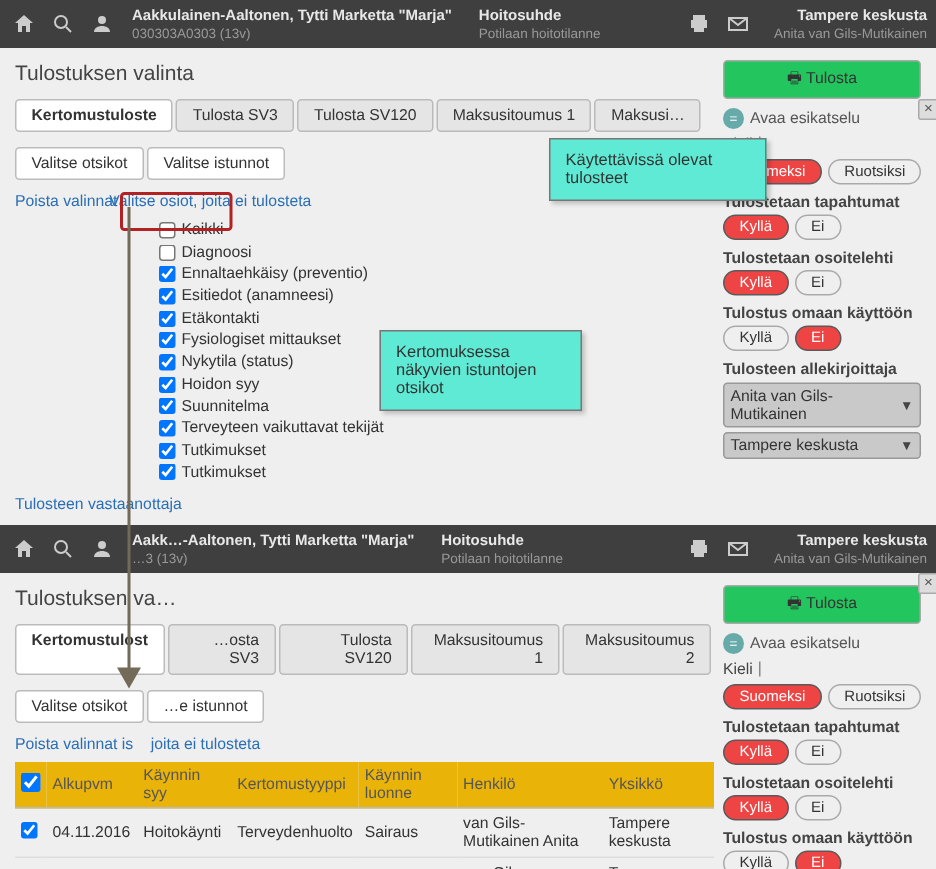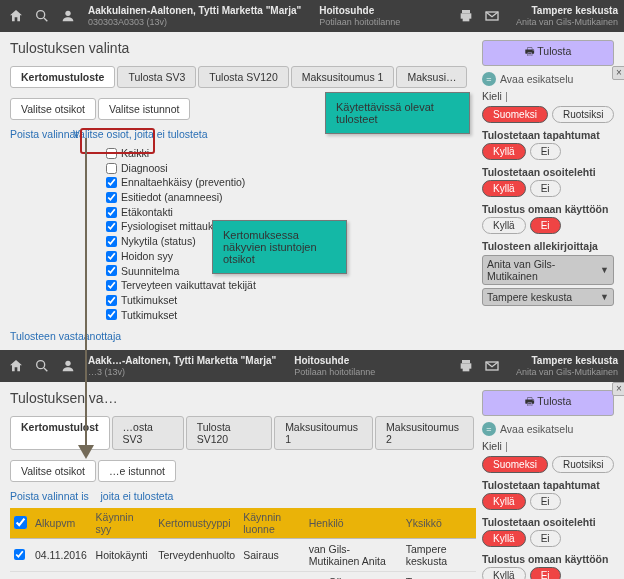--- a/index.html
+++ b/index.html
@@ -14,47 +14,47 @@
   .topbar .rel-sub { color:#999; font-size:9px; }
   .topbar .spacer { flex:1; }
   .topbar .org-block { display:flex; flex-direction:column; text-align:right; line-height:1.15; font-size:10px; margin-left:8px; }
   .topbar .org-name { color:#e8e8e8; font-weight:bold; }
   .topbar .org-sub { color:#999; font-size:9px; }
 
   .page { background:#efefef; padding:8px 10px; position:relative; display:flex; }
   .page-left { flex:1; }
   .page-title { font-size:14px; color:#444; margin-bottom:10px; }
   .tab-row { display:flex; gap:0; margin-bottom:10px; }
-  .tab { border:1px solid #bbb; background:#e5e5e5; padding:4px 10px; font-size:10.5px; border-radius:3px; margin-right:2px; cursor:pointer; }
+  .tab { border:1px solid #bbb; background:#e5e5e5; padding:4px 10px; font-size:10.5px; border-radius:3px; margin-right:2px; cursor:pointer;text-align:right; }
   .tab.active { background:#fff; font-weight:bold; }
   .sub-tab-row { display:flex; margin-bottom:8px; }
   .sub-tab { border:1px solid #bbb; background:#fff; padding:4px 10px; font-size:10.5px; border-radius:3px; margin-right:2px; cursor:pointer; }
   .sub-tab.first { background:#fff; }
   .red-border { position:absolute; border:2px solid #b22222; width:75px; height:26px; left:80px; top:96px; pointer-events:none; border-radius:3px; }
   .link-row { font-size:10.5px; color:#2a6fb5; margin-bottom:6px; }
   .link-row span { cursor:pointer; }
 
   .check-col { margin-left:96px; }
   .chk { display:flex; align-items:center; font-size:10.5px; color:#333; line-height:1.4; }
   .chk input { margin-right:4px; width:11px; height:11px; }
 
   .page-right { width:138px; padding-left:6px; font-size:10.5px; }
-  .btn-print { width:100%; background:#c4b5fd; border:1px solid #aaa; border-radius:3px; padding:3px 0; text-align:center; font-size:10.5px; margin-bottom:6px; cursor:pointer; }
+  .btn-print { width:100%; background:#22c55e; border:1px solid #aaa; border-radius:3px; padding:3px 0; text-align:center; font-size:10.5px; margin-bottom:6px; cursor:pointer; }
   .preview-row { display:flex; align-items:center; margin-bottom:4px; color:#555; }
   .preview-row .eye { width:14px; height:14px; border-radius:50%; background:#6aa; margin-right:4px; display:flex; align-items:center; justify-content:center; color:#fff; font-size:9px; }
   .lang-row { margin-bottom:4px; color:#444; }
   .lang-row .bar { display:inline-block; border-left:1px solid #888; height:10px; vertical-align:middle; margin:0 4px; }
   .toggle-row { display:flex; margin-top:2px; margin-bottom:6px; }
   .toggle { border:1px solid #aaa; padding:2px 10px; border-radius:10px; font-size:10px; margin-right:4px; cursor:pointer; }
   .toggle.active { background:#ef4444; color:#fff; border-color:#5a5a5a; }
   .section-label { font-size:10.5px; color:#444; font-weight:bold; margin-top:4px; }
   .select-like { width:100%; background:#c9c9c9; border:1px solid #999; border-radius:3px; padding:2px 4px; font-size:10.5px; margin-top:3px; display:flex; justify-content:space-between; align-items:center; cursor:pointer; }
   .select-like .caret { font-size:9px; color:#444; }
 
-  .callout { position:absolute; background:#14b8a6; border:1px solid #777; padding:8px 10px; font-size:11px; color:#333; z-index:10; box-shadow:2px 2px 3px rgba(0,0,0,0.2); }
+  .callout { position:absolute; background:#5eead4; border:1px solid #777; padding:8px 10px; font-size:11px; color:#333; z-index:10; box-shadow:2px 2px 3px rgba(0,0,0,0.2);margin-left:41px; }
   .callout-1 { left:325px; top:60px; width:145px; }
   .callout-2 { left:212px; top:188px; width:135px; }
 
   .bottom-row { font-size:10.5px; color:#2a6fb5; margin-top:8px; margin-left:0; }
 
   
   .data-table { width:100%; border-collapse:collapse; margin-top:6px; font-size:10.5px; }
   .data-table th { text-align:left; font-weight:normal; color:#555; border-bottom:1px solid #bbb; padding:3px 4px; background:#eab308; }
   .data-table td { padding:4px 4px; border-bottom:1px solid #ddd; color:#333; }
   .data-table td.chk-cell { width:16px; }

